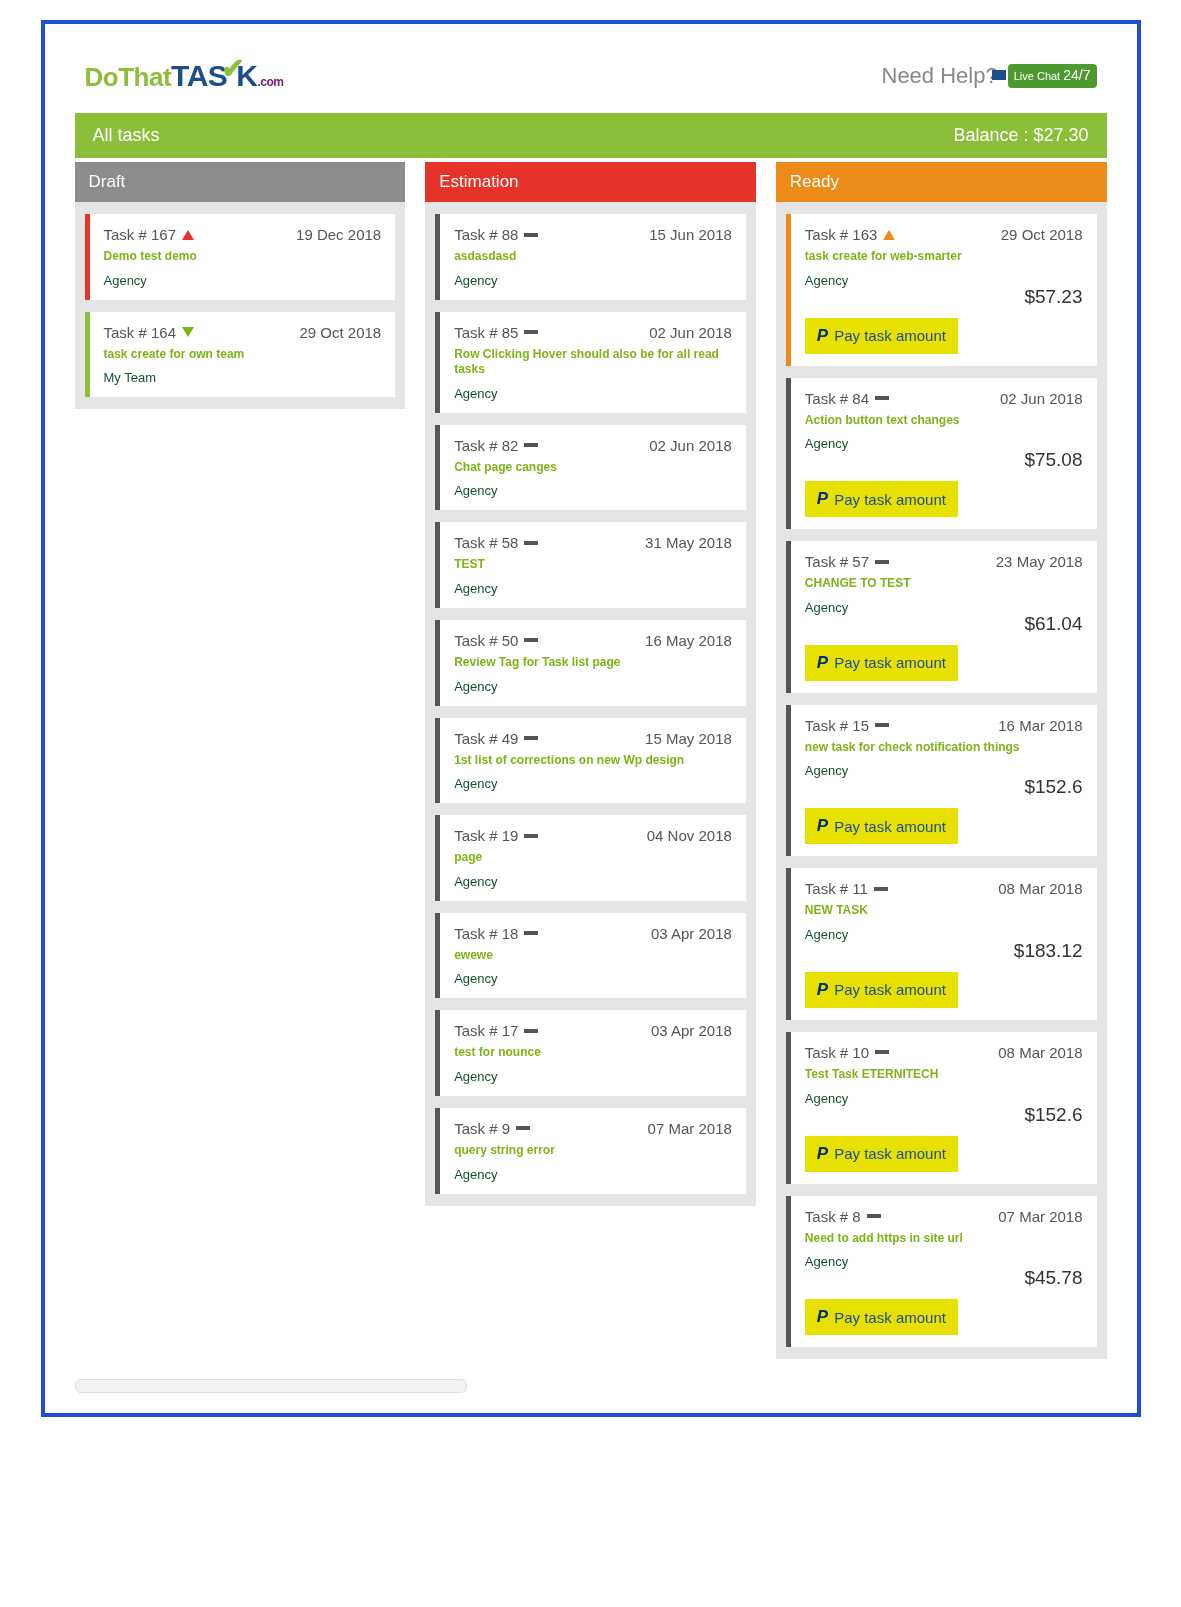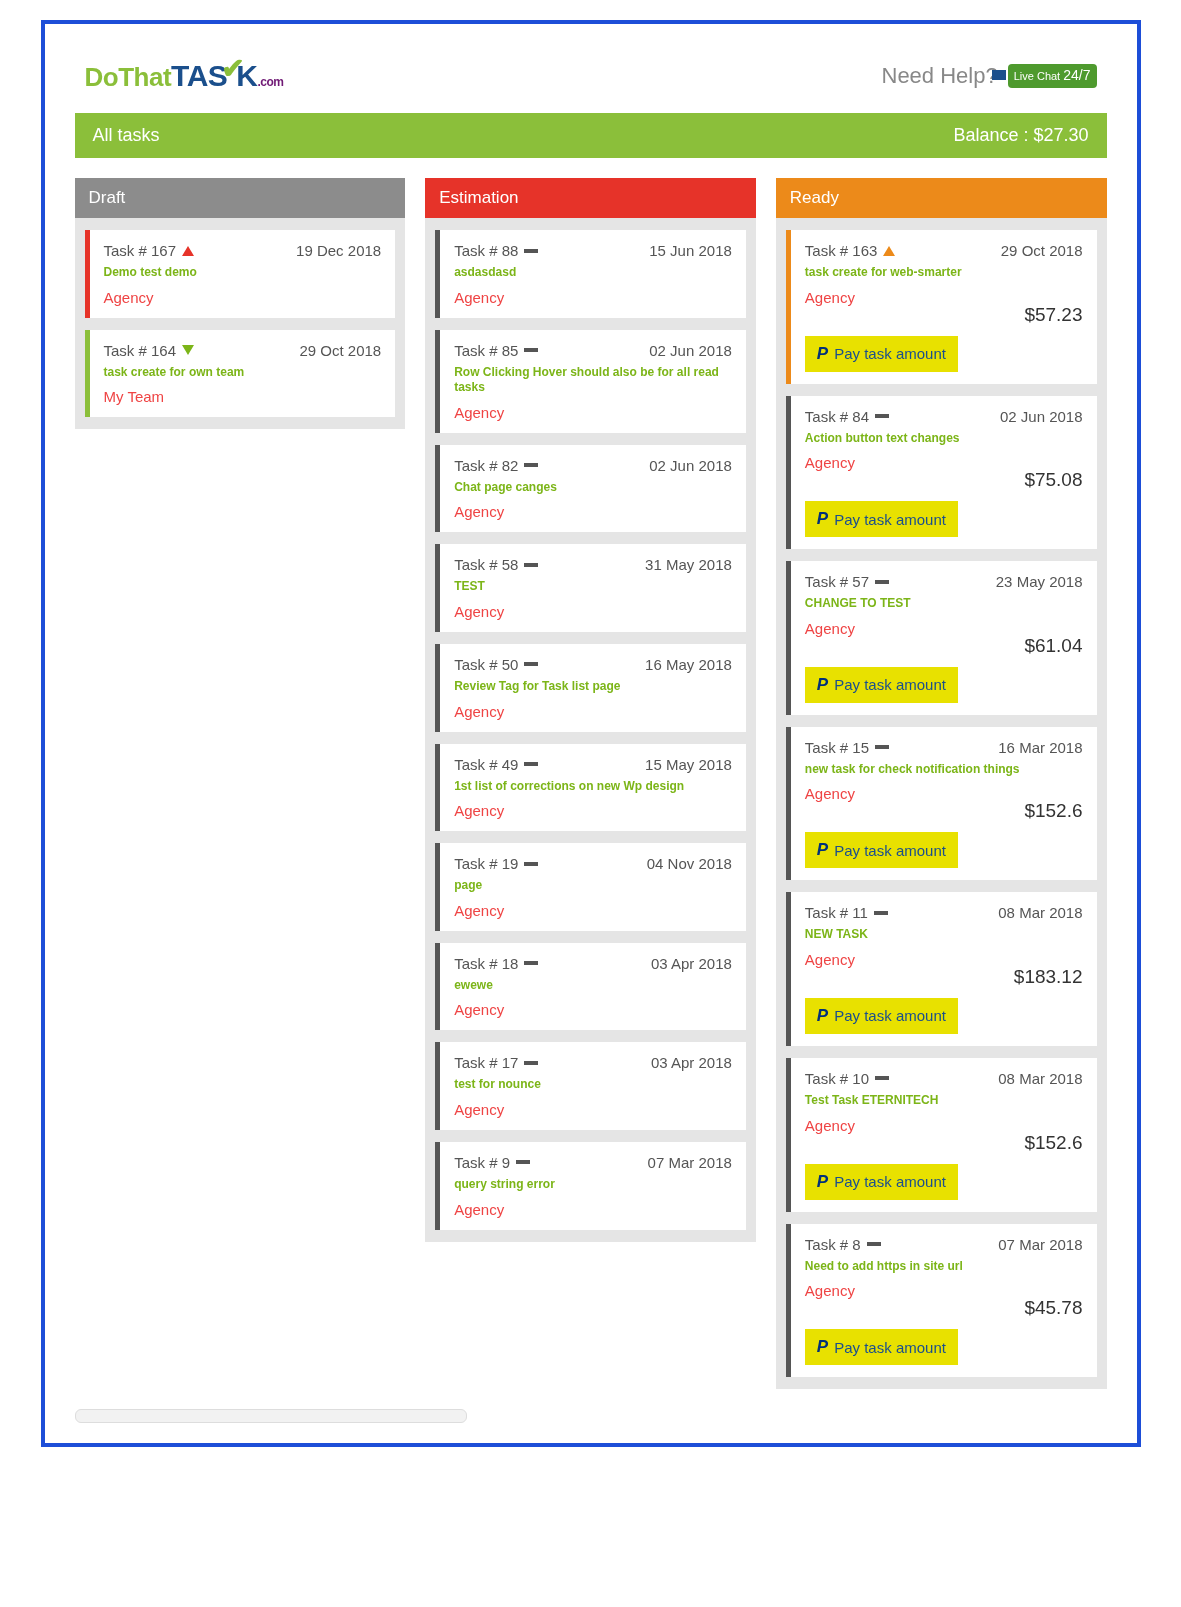--- a/index.html
+++ b/index.html
@@ -26,38 +26,38 @@
   .chat-badge::before{
     content:""; position:absolute; left:-16px; top:6px;
     width:14px; height:10px; background:#1B4F8C;
   }
   .chat-badge .big{ font-size:14px;}
   .title-bar {
     background: #8BBF3A; color: #fff; padding: 12px 18px;
     display: flex; justify-content: space-between; align-items: center;
     font-size: 18px;
   }
-  .columns { display: flex; gap: 20px; margin-top: 20px; align-items: flex-start;}
+  .columns { display: flex; gap: 20px; margin-top: 4px; align-items: flex-start;}
   .col { flex: 1; background: #E5E5E5; padding: 0 0 12px 0; }
   .col-header { padding: 10px 14px; color: #fff; font-size: 17px; }
   .col-draft .col-header { background: #8C8C8C; }
   .col-estimation .col-header { background: #E63329; }
   .col-ready .col-header { background: #EC8A1A; }
   .card {
     background: #fff; margin: 12px 10px 0 10px; padding: 12px 14px;
     border-left: 5px solid #555; position: relative;
   }
   .card.red-border { border-left-color: #E63329; }
   .card.green-border { border-left-color: #8BBF3A; }
   .card.orange-border { border-left-color: #EC8A1A; }
   .card.gray-border { border-left-color: #555; }
   .card-top { display: flex; justify-content: space-between; align-items: center; font-size: 15px; color: #555;}
   .card-top .tnum { display:flex; align-items:center; gap:6px;}
   .card-title { color: #7CB518; font-weight: bold; font-size: 12px; margin: 6px 0 8px; line-height:1.3;}
-  .card-sub { color: #ef4444; font-size: 15px; }
+  .card-sub { color: #14532d; font-size: 13px; }
   .card-price { text-align: right; color: #333; font-size: 19px; margin-top:-2px;}
   .pay-btn {
     background: #E8E100; color: #1B4F8C; border: none;
     padding: 8px 12px; font-size: 15px; margin-top: 10px;
     display: inline-flex; align-items: center; gap: 6px; cursor: pointer;
   }
   .pay-btn .pp { color:#00307A; font-weight:bold; font-style:italic; font-size:17px;}
   .tri-up-red { width:0;height:0;border-left:6px solid transparent;border-right:6px solid transparent;border-bottom:10px solid #E63329; display:inline-block;}
   .tri-up-orange { width:0;height:0;border-left:6px solid transparent;border-right:6px solid transparent;border-bottom:10px solid #EC8A1A; display:inline-block;}
   .tri-down-green { width:0;height:0;border-left:6px solid transparent;border-right:6px solid transparent;border-top:10px solid #7CB518; display:inline-block;}

